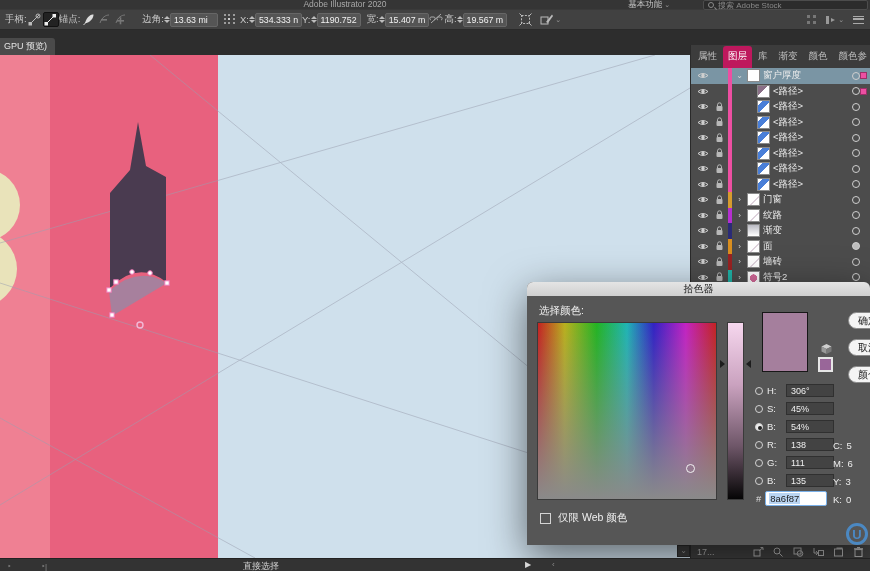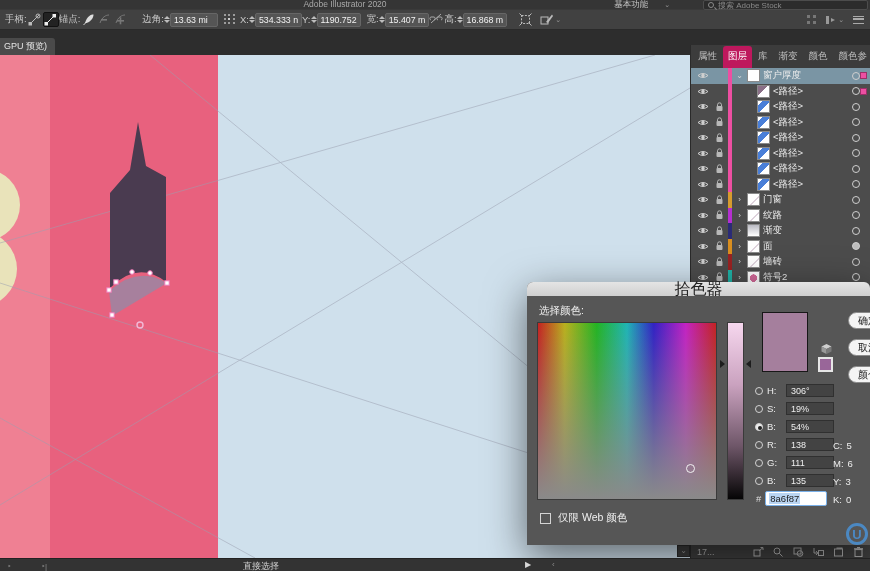--- a/index.html
+++ b/index.html
@@ -5,21 +5,21 @@
   html,body{margin:0;padding:0;background:#222;}
   *{box-sizing:border-box;}
   #app{position:relative;width:870px;height:571px;overflow:hidden;
        font-family:"Liberation Sans",sans-serif;color:#ddd;background:#3a3a3a;}
 
   
   .titlebar{position:absolute;left:0;top:0;width:100%;height:9px;background:#353535;}
   .app-title{position:absolute;left:0;right:180px;top:0;text-align:center;
              font-size:8.5px;color:#a8a8a8;line-height:9px;}
   .workspace-btn{position:absolute;right:200px;top:0;height:10px;display:flex;align-items:center;
-                 gap:16px;font-size:8.5px;color:#c5c5c5;}
+                 gap:2px;font-size:8.5px;color:#c5c5c5;}
   .chev-s{font-size:7px;color:#9a9a9a;}
   .searchbox{position:absolute;right:2px;top:0;width:165px;height:10px;background:#2c2c2c;
              border:1px solid #4c4c4c;border-radius:2px;display:flex;align-items:center;
              gap:4px;padding:0 4px;font-size:8px;color:#8a8a8a;}
   .mag{width:6px;height:6px;border:1px solid #8a8a8a;border-radius:50%;position:relative;flex:0 0 auto;}
   .mag::after{content:'';position:absolute;left:5px;top:5px;width:3px;height:1px;background:#8a8a8a;transform:rotate(45deg);}
 
   
   .controlbar{position:absolute;left:0;top:10px;width:100%;height:20px;background:#414141;
               border-bottom:1px solid #2a2a2a;display:flex;align-items:center;
@@ -83,21 +83,21 @@
          border:1px solid #9c2f68;}
   .pfooter{height:14px;background:#3f3f3f;border-top:1px solid #2b2b2b;display:flex;
            align-items:center;font-size:9px;color:#b5b5b5;padding:0 6px;gap:8px;}
   .pfooter .fspace{flex:1;}
   .fic{width:12px;height:10px;display:flex;align-items:center;justify-content:center;}
 
   
   .dialog{position:absolute;left:527px;top:282px;width:343px;height:263px;background:#565656;
           border-radius:6px 6px 0 0;box-shadow:0 12px 40px rgba(0,0,0,.55);z-index:5;}
   .dtitle{height:14px;background:linear-gradient(#e4e4e4,#cfcfcf);border-radius:6px 6px 0 0;
-          text-align:center;font-size:16px;color:#222;line-height:14px;}
+          text-align:center;font-size:10px;color:#222;line-height:14px;}
   .dlabel{position:absolute;left:12px;top:22px;font-size:10.5px;color:#f0f0f0;}
   .hfield{position:absolute;left:10px;top:40px;width:180px;height:178px;
     background:linear-gradient(to bottom,rgba(138,138,138,0),rgba(138,138,138,1)),
       linear-gradient(to right,#c42222 0%,#b9b01e 15%,#23b423 33%,#1fb5b5 50%,#3222c4 65%,#c322c3 83%,#c42222 100%);
     border:1px solid #3a3a3a;}
   .hcursor{position:absolute;left:148px;top:141px;width:9px;height:9px;border:1.4px solid #f2f2f2;
            border-radius:50%;}
   .vslider{position:absolute;left:200px;top:40px;width:17px;height:178px;border:1px solid #3a3a3a;
            background:linear-gradient(to bottom,#f6d7ee,#caa2bf 35%,#6e5668 70%,#050505);}
   .smark{position:absolute;width:0;height:0;border-top:4px solid transparent;border-bottom:4px solid transparent;}
@@ -233,21 +233,21 @@
           <path d="M2 7 C0.5 7 0.5 4 2 4 L5 4 C6.5 4 6.5 7 5 7" stroke="#aaa" fill="none"></path>
           <path d="M9 7 C7.5 7 7.5 4 9 4 L12 4 C13.5 4 13.5 7 12 7" stroke="#aaa" fill="none"></path>
           <path d="M2 10 L12 1" stroke="#aaa" fill="none"></path>
         </svg>
     </span>
     <span class="cb-label">高:</span>
     <span class="stepper">
         <i class="up"></i>
         <i class="dn"></i>
       </span>
-    <span class="valbox">16.868 m</span>
+    <span class="valbox">19.567 m</span>
     <span class="icon-btn" style="margin-left:10px">
       <svg width="13" height="13">
           <rect x="2.5" y="2.5" width="8" height="8" fill="none" stroke="#bbb" stroke-dasharray="2 1.4"></rect>
           <path d="M0.5 0.5 L3.5 3.5 M12.5 0.5 L9.5 3.5 M0.5 12.5 L3.5 9.5 M12.5 12.5 L9.5 9.5" stroke="#bbb"></path>
         </svg>
     </span>
     <span class="icon-btn" style="margin-left:6px">
       <svg width="14" height="13">
           <rect x="1" y="4" width="7" height="7" fill="none" stroke="#bbb"></rect>
           <path d="M6 9 L12 1.5 L13 3 L8 10 Z" fill="#bbb"></path>
@@ -648,21 +648,21 @@
     <span class="websw" style="background: rgb(153, 102, 153);"></span>
 
     <div class="crow" style="left:228px;top:102px">
       <span class="radio"></span>
       <span class="clab">H:</span>
       <span class="cpfield">306°</span>
     </div>
     <div class="crow" style="left:228px;top:120px">
       <span class="radio"></span>
       <span class="clab">S:</span>
-      <span class="cpfield">19%</span>
+      <span class="cpfield">45%</span>
     </div>
     <div class="crow" style="left:228px;top:138px">
       <span class="radio sel"></span>
       <span class="clab">B:</span>
       <span class="cpfield">54%</span>
     </div>
     <div class="crow" style="left:228px;top:156px">
       <span class="radio"></span>
       <span class="clab">R:</span>
       <span class="cpfield">138</span>

